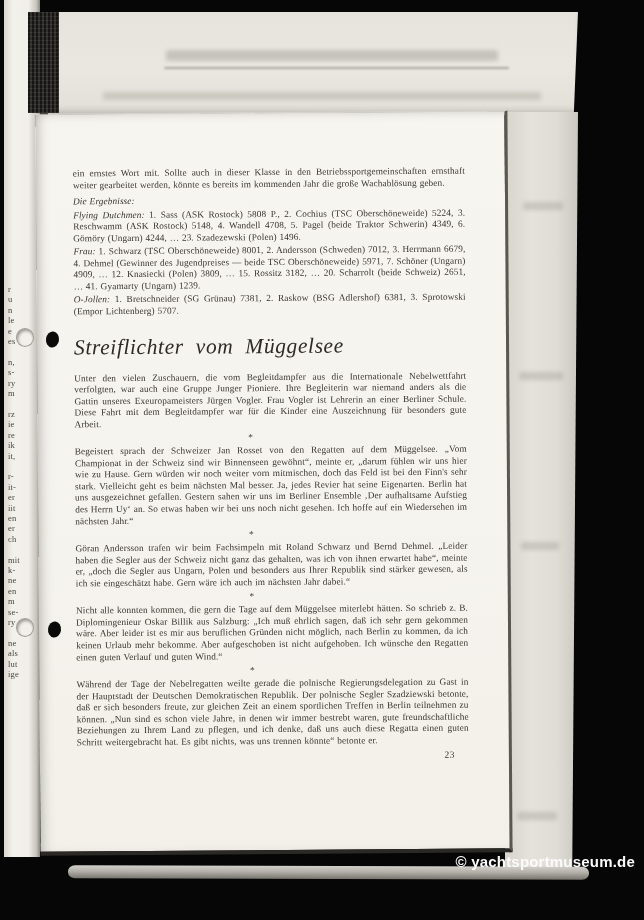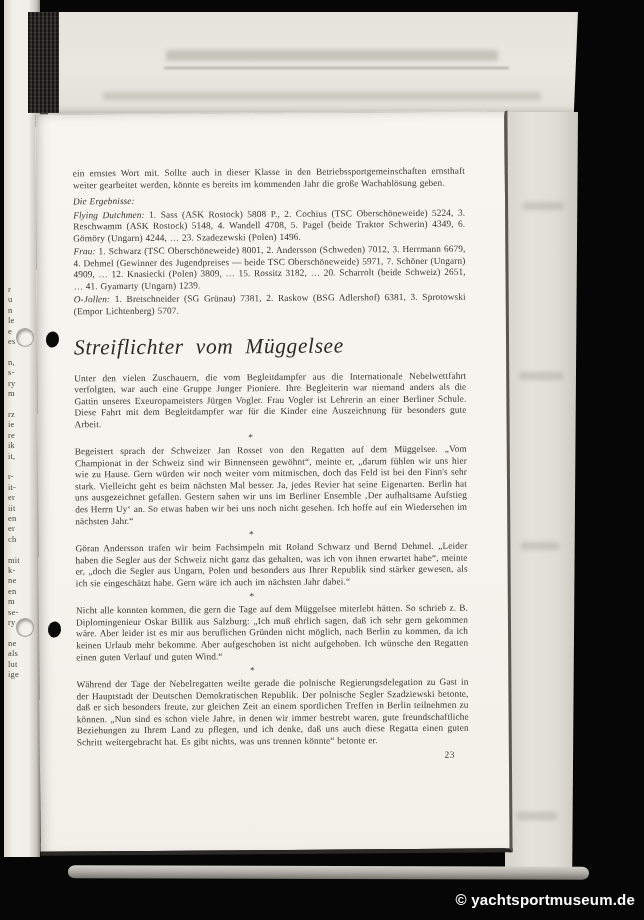--- a/index.html
+++ b/index.html
@@ -103,21 +103,21 @@
   .sep {
     text-align:center; font-size:9.5px; line-height:11px; margin:3px 0 2px 0;
     transform:translateX(-20px); color:#38352f;
   }
   .page-number {
     text-align:right; margin:4px 14px 0 0; font-size:9.5px; letter-spacing:0.5px;
   }
 
   
   .watermark {
-    position:absolute; right:9px; top:891px; z-index:10;
+    position:absolute; right:9px; top:853px; z-index:10;
     font-family:"Liberation Sans", sans-serif; font-weight:bold;
     font-size:15px; color:#fbfbfb; letter-spacing:0.2px;
   }
 </style>
 </head>
 <body>
 
 <div class="stage">
 
   <div class="behind-top">

